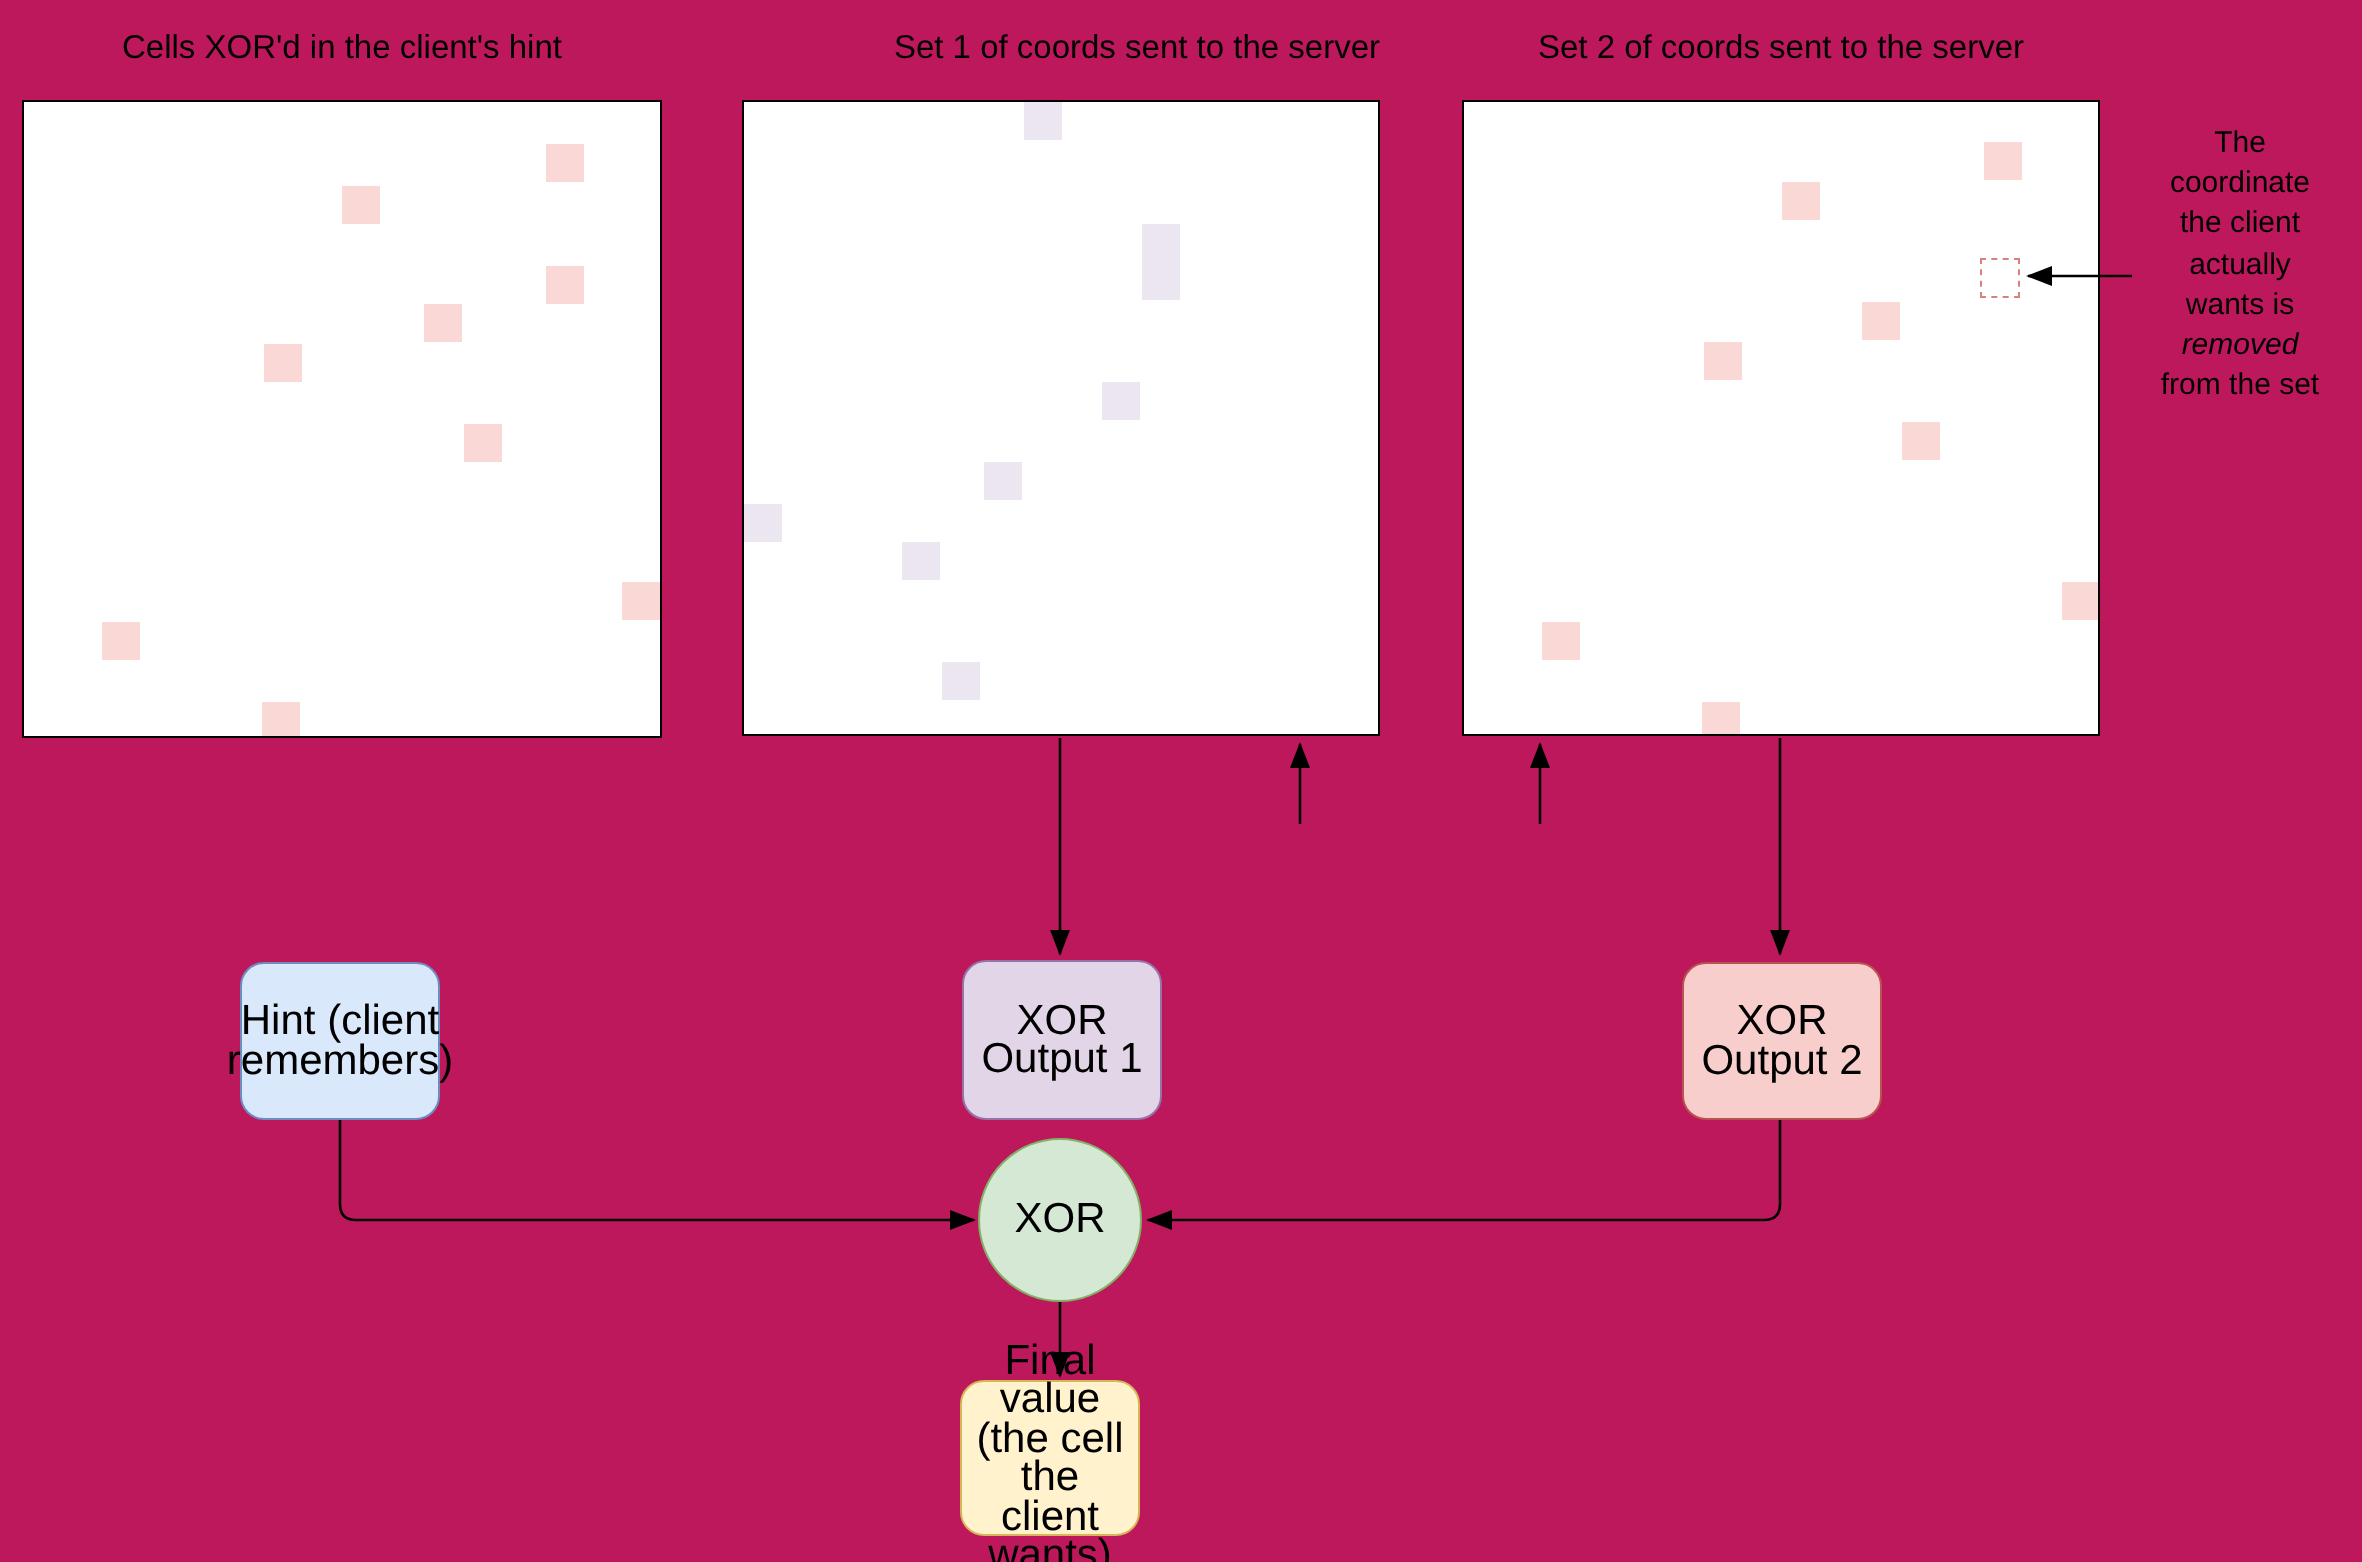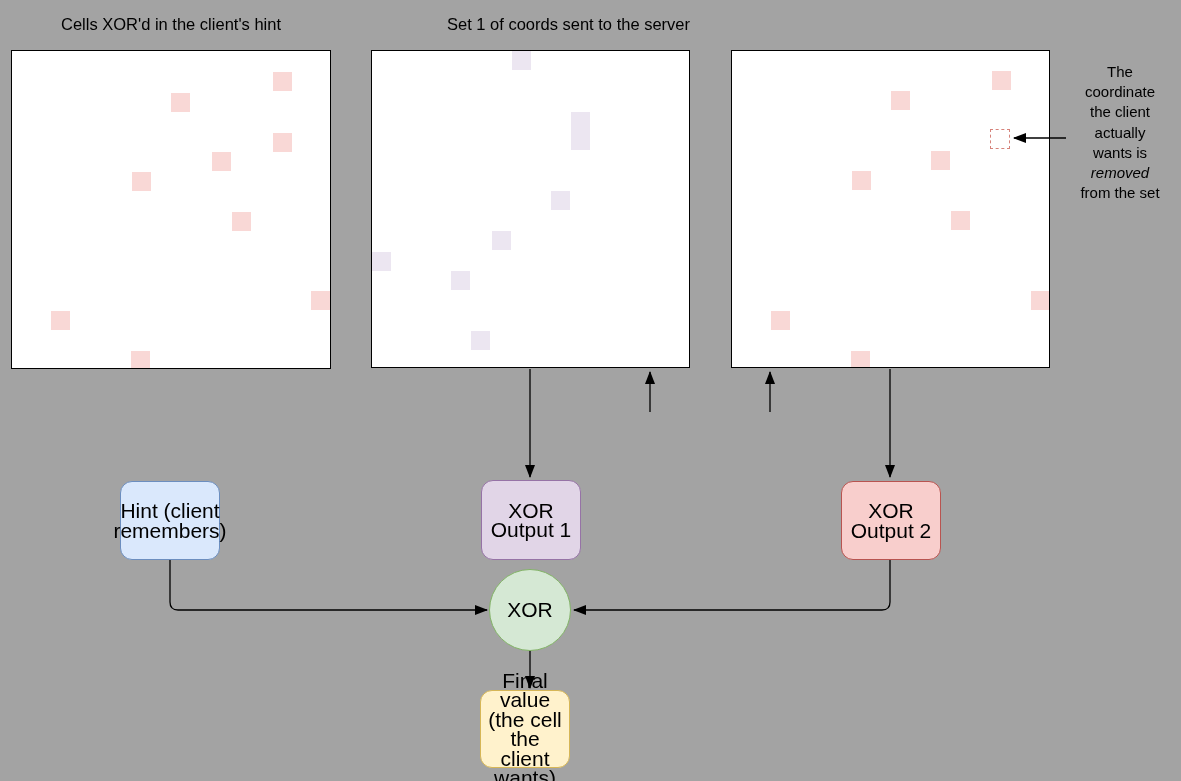--- a/index.html
+++ b/index.html
@@ -1,20 +1,20 @@
 <!DOCTYPE html>
 <html><head>
 <meta charset="utf-8">
 <style>
   html, body { margin: 0; padding: 0; background: #ffffff; }
   .stage {
     position: relative;
     width: 1181px;
     height: 781px;
-    background: #a3a3a3;
+    background: #be185d;
     font-family: "Liberation Sans", sans-serif;
     color: #000;
     overflow: hidden;
   }
   .panel {
     position: absolute;
     border: 1px solid #000;
     background: #fff;
     box-sizing: border-box;
     overflow: hidden;
@@ -71,20 +71,21 @@
     stroke-width: 1.3;
   }
 </style>
 </head>
 <body>
 
 <div class="stage">
 
   <div class="panel-title" style="left:11px; top:13px; width:320px;">Cells XOR'd in the client's hint</div>
   <div class="panel-title" style="left:371px; top:13px; width:319px;text-align:right;">Set 1 of coords sent to the server</div>
+  <div class="panel-title" style="left:731px; top:13px; width:319px;">Set 2 of coords sent to the server</div>
 
   <div class="panel" style="left:11px; top:50px; width:320px; height:319px;">
       <div class="cell" style="left: 261px; top: 21px; background: rgb(249, 216, 214);"></div>
       <div class="cell" style="left: 159px; top: 42px; background: rgb(249, 216, 214);"></div>
       <div class="cell" style="left: 261px; top: 82px; background: rgb(249, 216, 214);"></div>
       <div class="cell" style="left: 200px; top: 101px; background: rgb(249, 216, 214);"></div>
       <div class="cell" style="left: 120px; top: 121px; background: rgb(249, 216, 214);"></div>
       <div class="cell" style="left: 220px; top: 161px; background: rgb(249, 216, 214);"></div>
       <div class="cell" style="left: 299px; top: 240px; background: rgb(249, 216, 214);"></div>
       <div class="cell" style="left: 39px; top: 260px; background: rgb(249, 216, 214);"></div>

